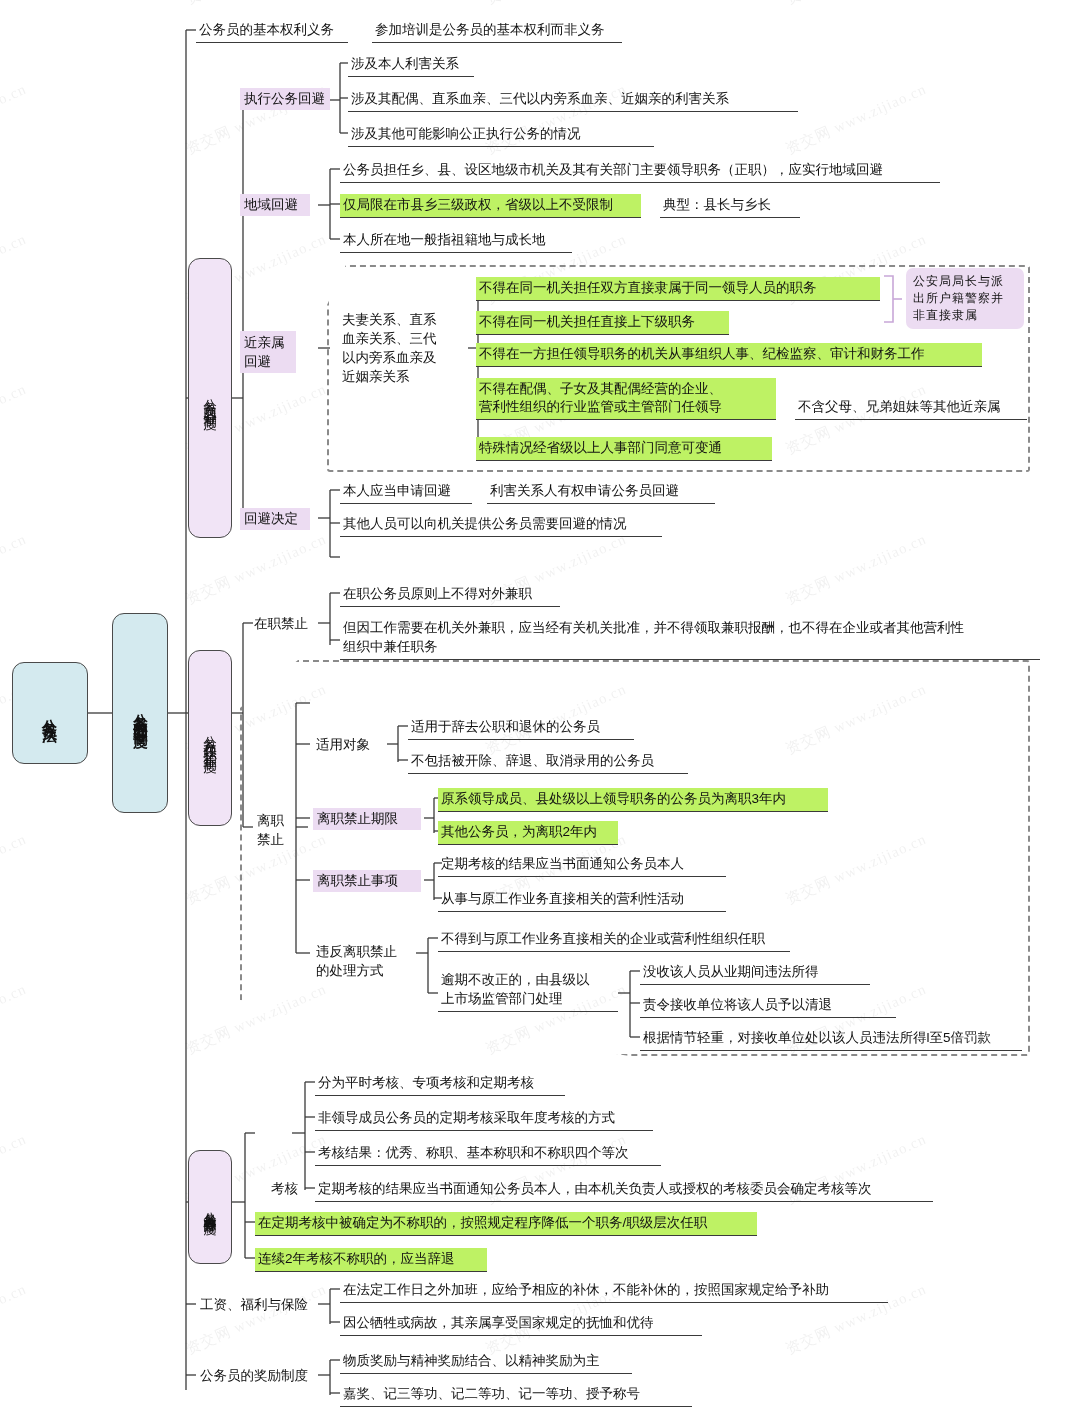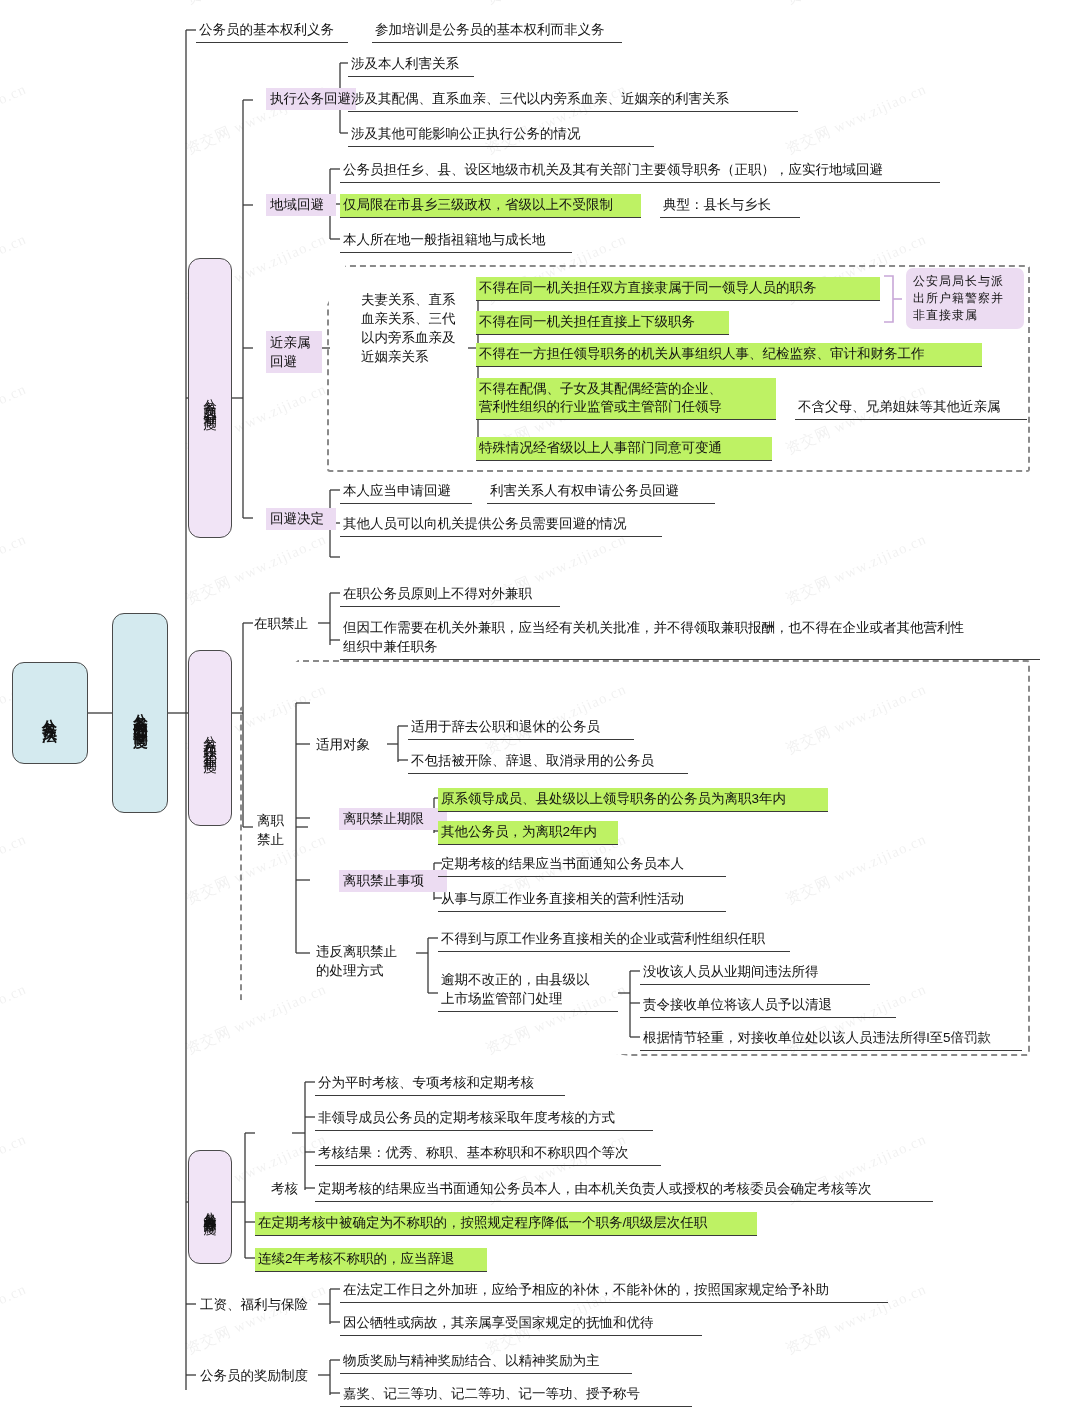--- a/index.html
+++ b/index.html
@@ -24,21 +24,21 @@
   .leaf{
     position:absolute;
     padding:2px 3px 3px 3px;
     line-height:18px;
     white-space:pre-line;
     border-bottom:1.3px solid #3a3a3a;
     box-sizing:border-box;
   }
   .leaf.noline{border-bottom:none;}
   .hl-orange{background:#bef264;}
-  .hl-purple{background:#ecdcf2;margin-left:26px;}
+  .hl-purple{background:#ecdcf2;}
   
   .blabel{
     position:absolute;
     padding:2px 4px;
     line-height:18px;
     white-space:pre-line;
     box-sizing:border-box;
   }
   
   .pill{
@@ -306,21 +306,21 @@
   <div class="leaf" style="left:340px;top:159px;width:600px;">公务员担任乡、县、设区地级市机关及其有关部门主要领导职务（正职），应实行地域回避</div>
   <div class="leaf hl-orange" style="left:340px;top:194px;width:301px;">仅局限在市县乡三级政权，省级以上不受限制</div>
   <div class="leaf noline" style="left:660px;top:194px;width:140px;border-bottom:1.3px solid #3a3a3a;">典型：县长与乡长</div>
   <div class="leaf" style="left:340px;top:229px;width:232px;">本人所在地一般指祖籍地与成长地</div>
 
   <div class="dash" style="left:327px;top:265px;width:703px;height:207px;border-radius:3px;
               clip-path:polygon(19px 0, 703px 0, 703px 207px, 0 207px, 0 40px);"></div>
 
   <div class="blabel hl-purple" style="left:240px;top:331px;width:56px;line-height:19px;">近亲属
 回避</div>
-  <div class="blabel" style="left:338px;top:288px;width:130px;line-height:19px;margin-left:19px;">夫妻关系、直系
+  <div class="blabel" style="left:338px;top:308px;width:130px;line-height:19px;">夫妻关系、直系
 血亲关系、三代
 以内旁系血亲及
 近姻亲关系</div>
 
   <div class="leaf hl-orange" style="left:476px;top:277px;width:404px;">不得在同一机关担任双方直接隶属于同一领导人员的职务</div>
   <div class="leaf hl-orange" style="left:476px;top:311px;width:253px;">不得在同一机关担任直接上下级职务</div>
   <div class="leaf hl-orange" style="left:476px;top:343px;width:506px;">不得在一方担任领导职务的机关从事组织人事、纪检监察、审计和财务工作</div>
   <div class="leaf hl-orange" style="left:476px;top:378px;width:300px;">不得在配偶、子女及其配偶经营的企业、
 营利性组织的行业监管或主管部门任领导</div>
   <div class="leaf" style="left:795px;top:396px;width:232px;">不含父母、兄弟姐妹等其他近亲属</div>

